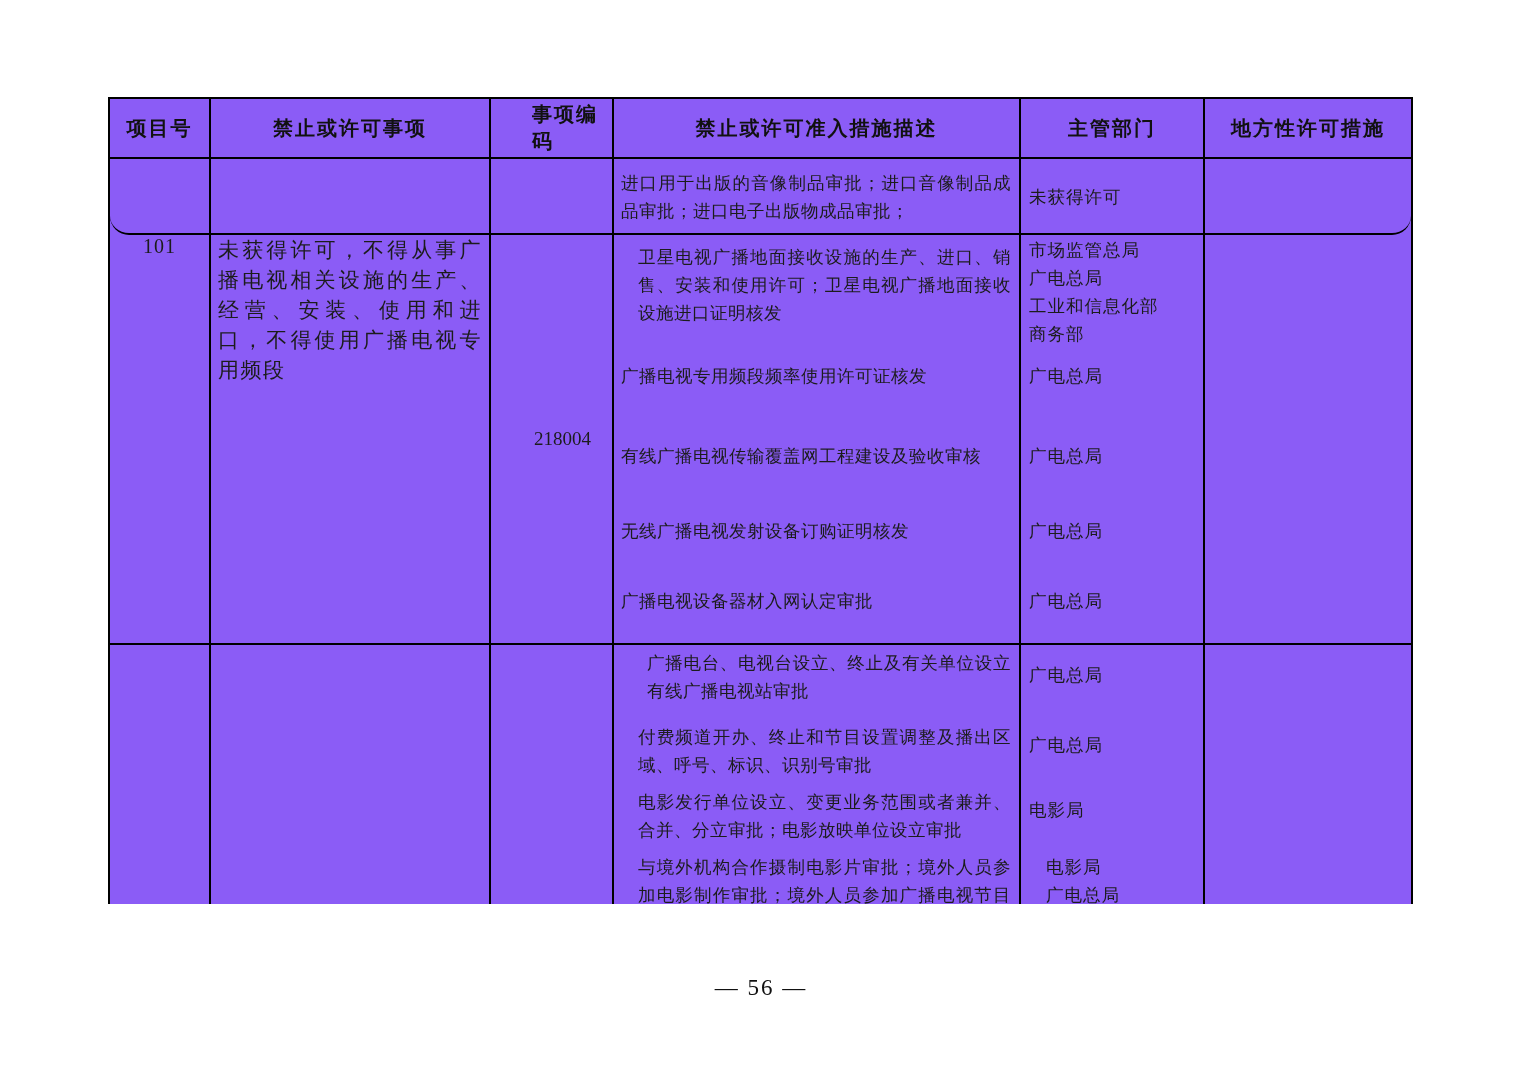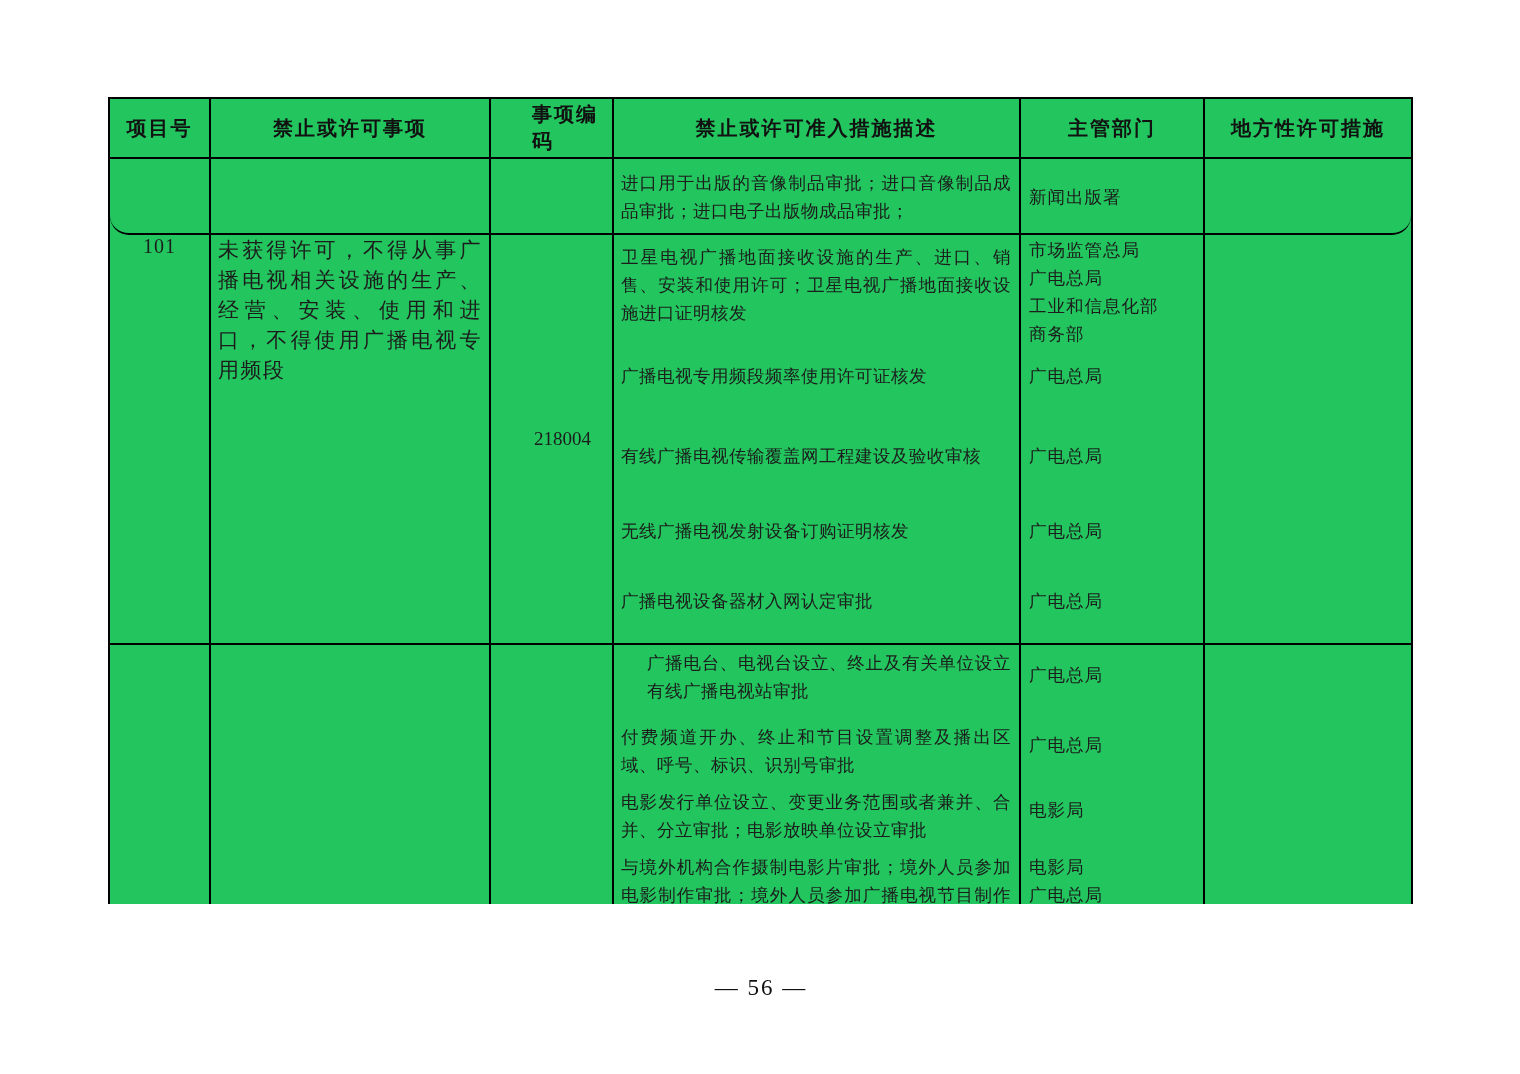--- a/index.html
+++ b/index.html
@@ -11,21 +11,21 @@
     color: #1c1c1c;
     overflow: hidden;
   }
   .doc-table {
     position: absolute;
     left: 108px; top: 97px;
     width: 1305px;
     border-top: 2px solid #000;
     border-left: 2px solid #000;
     border-right: 2px solid #000;
-    background: #22c55e;
+    background: #8b5cf6;
   }
   .trow { display: flex; width: 100%; }
   .trow.bordered { border-bottom: 2px solid #000; }
   .cell { flex: 0 0 auto; border-right: 2px solid #000; overflow: hidden; }
   .cell:last-child { border-right: none; }
   .c1 { width: 101px; }
   .c2 { width: 280px; }
   .c3 { width: 123px; padding-left: 41px; }
   .c4 { width: 407px; }
   .c5 { width: 184px; }
@@ -70,21 +70,21 @@
     padding: 0 8px 0 7px;
   }
   .dept-line {
     font-size: 17.5px; line-height: 28px;
     letter-spacing: 1px;
     padding-left: 8px;
     white-space: nowrap;
   }
 
   
-  .pt8  { padding-top: 8px; }
+  .pt8  { padding-top: 8px; padding-left: 17px; }
   .pt1  { padding-top: 1px; }
   .pt4  { padding-top: 4px; }
   .pt16 { padding-top: 16px; }
   .center-block { display: flex; flex-direction: column; justify-content: center; height: 100%; }
 
   .page-number {
     position: absolute;
     left: 2px; right: 0;
     top: 975px;
     text-align: center;
@@ -111,21 +111,21 @@
     <div class="cell c1"></div>
     <div class="cell c2"></div>
     <div class="cell c3"></div>
     <div class="cell c4">
       <div class="mblock center-block" style="height:76px;">
         <div class="desc-p">进口用于出版的音像制品审批；进口音像制品成品审批；进口电子出版物成品审批；</div>
       </div>
     </div>
     <div class="cell c5">
       <div class="dblock center-block" style="height:76px;">
-        <div class="dept-line">新闻出版署</div>
+        <div class="dept-line">未获得许可</div>
       </div>
     </div>
     <div class="cell c6"></div>
   </div>
 
   <div class="trow rowB bordered">
     <div class="cell c1 vcenter">
       <span class="num-text">101</span>
     </div>
     <div class="cell c2 vcenter">

